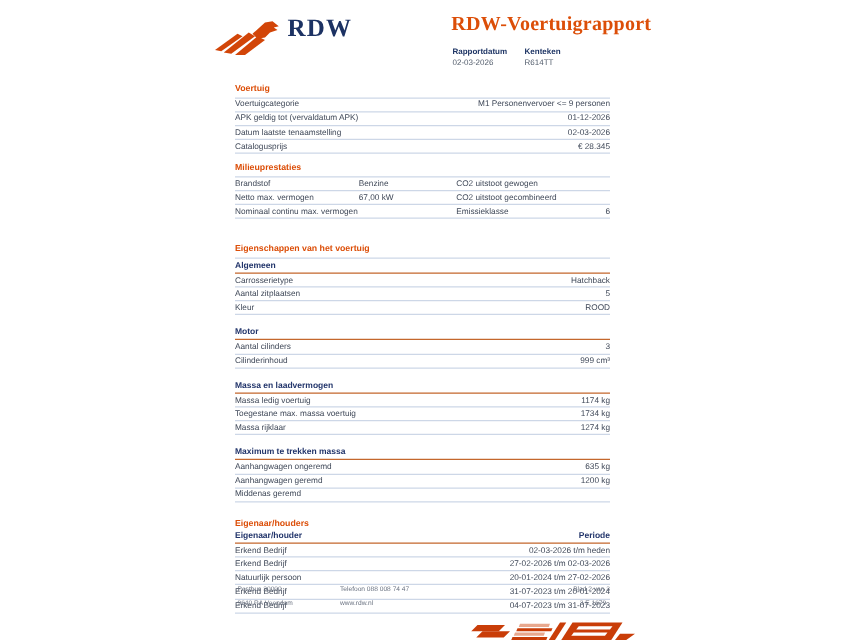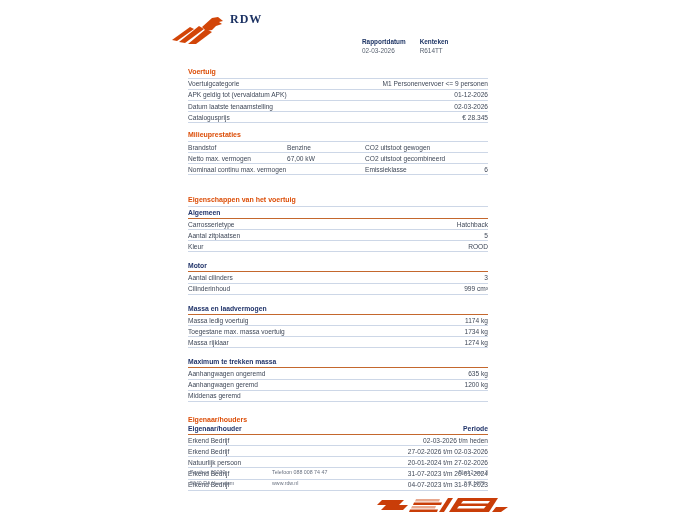--- a/index.html
+++ b/index.html
@@ -7,21 +7,21 @@
     width:685px;height:514px;background:#ffffff;position:relative;overflow:hidden;
     font-family:"Liberation Sans",sans-serif;color:#3f4858;
     -webkit-font-smoothing:antialiased;
   }
   .page{position:absolute;inset:0;background:#fff;}
 
   
   .logo{position:absolute;left:172px;top:14px;display:flex;align-items:flex-start;}
   .logo svg{display:block;}
   .logo-text{
-    font-family:"Liberation Serif",serif;font-weight:700;font-size:12px;
+    font-family:"Liberation Serif",serif;font-weight:700;font-size:20px;
     color:#1c3263;letter-spacing:1px;margin-left:6px;margin-top:-2px;
   }
   .doc-title{
     position:absolute;left:361px;top:11px;margin:0;
     font-family:"Liberation Serif",serif;font-weight:700;font-size:16px;
     color:#dc4e08;letter-spacing:.2px;
   }
   .head-meta{position:absolute;left:362px;top:38px;display:flex;}
   .meta-item{margin-right:14px;min-width:41px;}
   .meta-label{font-size:6.4px;font-weight:700;color:#1e3565;margin-bottom:2px;}
@@ -76,20 +76,21 @@
       <g fill="#d24508">
         <polygon points="0,26 18,13 22,15 5,27"></polygon>
         <polygon points="7,28 27,12 32,15 13,29"></polygon>
         <polygon points="16,30 34,15 40,18 24,30"></polygon>
         <path d="M30,13 L40,4 L46,3 L51,7 L47,8 L50,10 L44,12 L40,16 L34,17 Z"></path>
       </g>
     </svg>
     <span class="logo-text">RDW</span>
   </div>
 
+  <h1 class="doc-title">RDW-Voertuigrapport</h1>
 
   <div class="head-meta">
     <div class="meta-item">
       <div class="meta-label">Rapportdatum</div>
       <div class="meta-value">02-03-2026</div>
     </div>
     <div class="meta-item">
       <div class="meta-label">Kenteken</div>
       <div class="meta-value">R614TT</div>
     </div>

